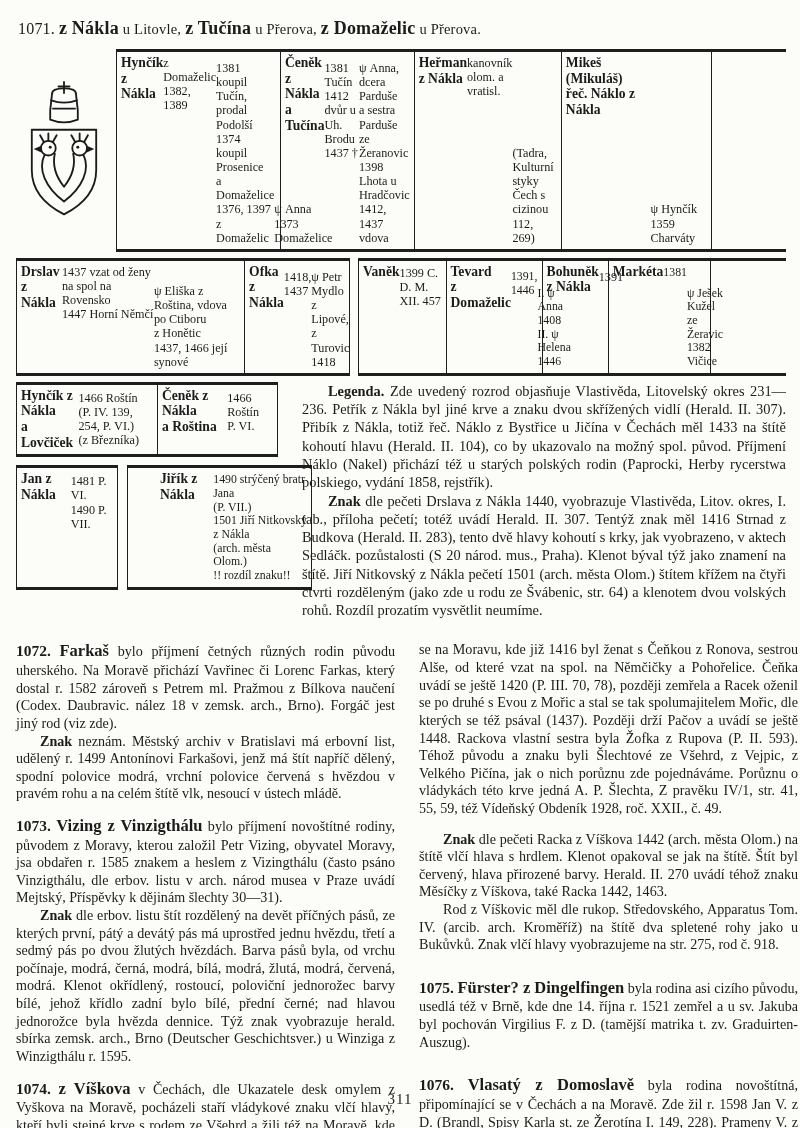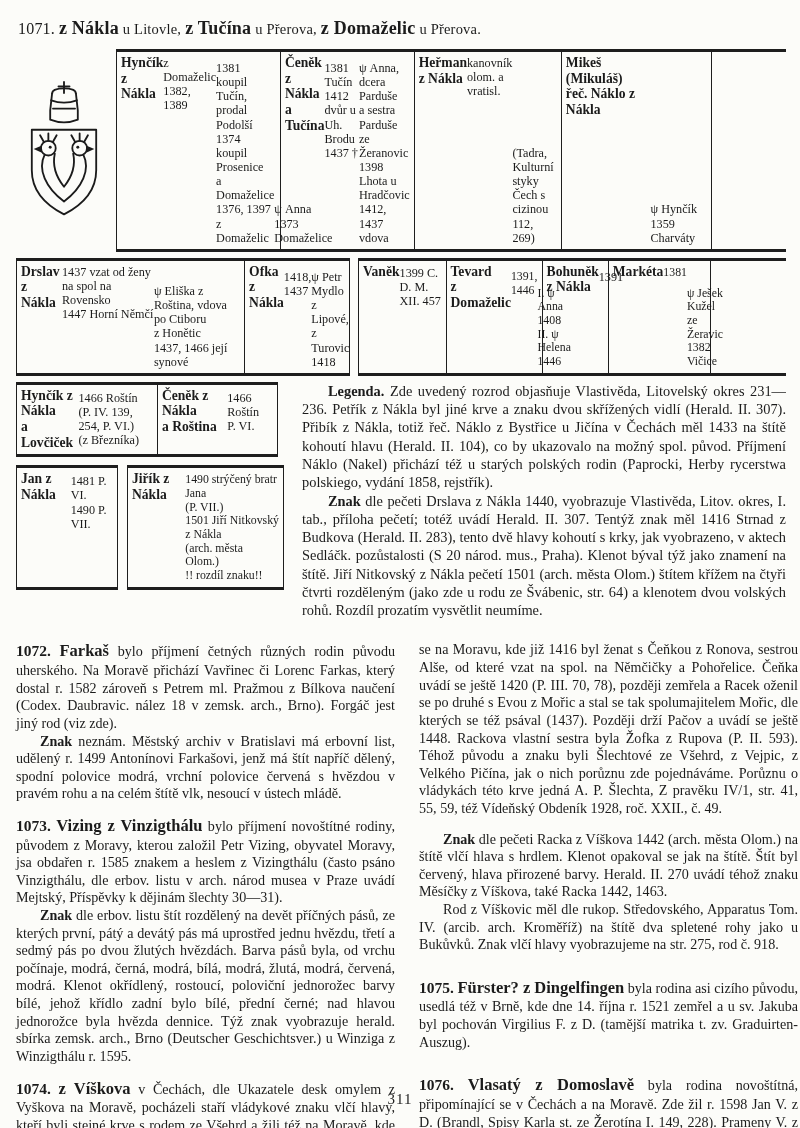--- a/index.html
+++ b/index.html
@@ -44,21 +44,21 @@
   .r2b .c2{width:20.5%;}
   .r2b .c3{width:22.5%;font-size:11.8px;}
   .r2b .c4{width:15.5%;}
   .r2b .c5{width:24%;font-size:11.8px;}
   .tree-bottom{display:flex;margin-top:6px;}
   .tree-left{width:262px;flex:none;}
   .r3 .c1{width:54%;}
   .r3 .c2{width:46%;}
   .tree-r4{display:flex;margin-top:8px;gap:9px;}
   .r4a{width:101px;flex:none;}
-  .r4b{width:156px;flex:none;font-size:11.8px;}
+  .r4b{width:156px;flex:none;font-size:11.8px;padding-left:28px;}
   .r4a .cell,.r4b .cell{width:100%;min-height:96px;}
 
   
   .legenda{flex:1;margin-left:24px;font-size:14.4px;line-height:1.27;text-align:justify;}
   .legenda p{margin:0;text-indent:26px;}
   .lead{font-weight:700;}
 
   
   .body-cols{display:flex;gap:24px;margin-top:22px;}
   .col{width:379px;flex:none;font-size:14.1px;line-height:1.25;text-align:justify;}

